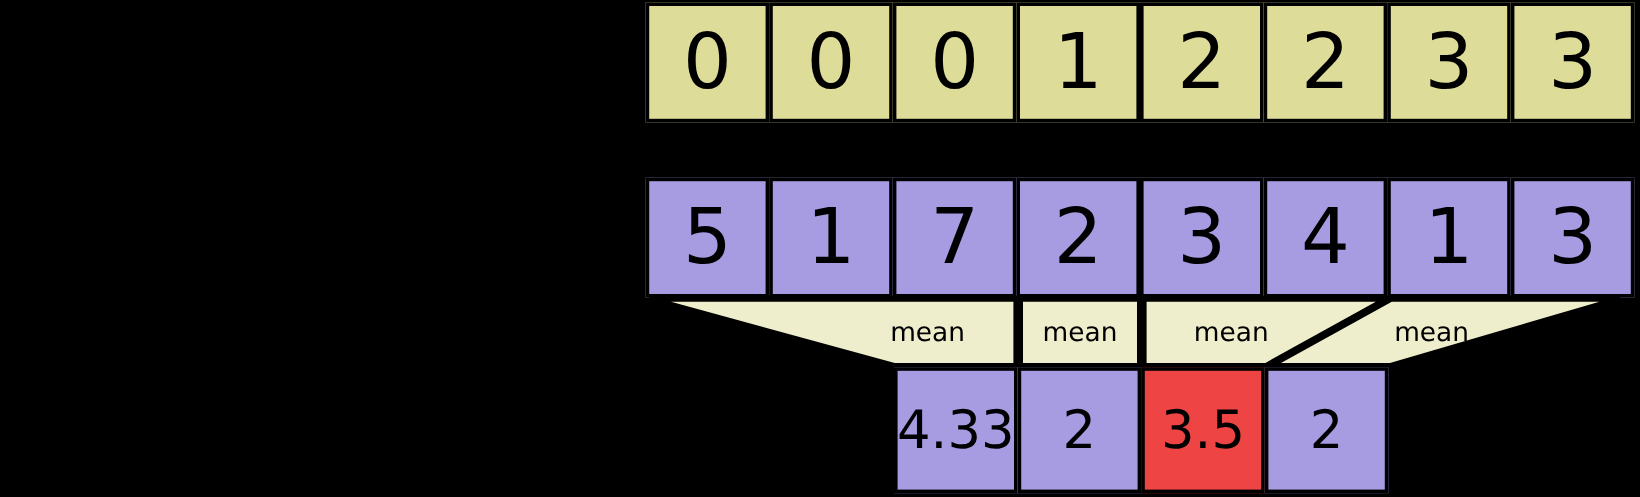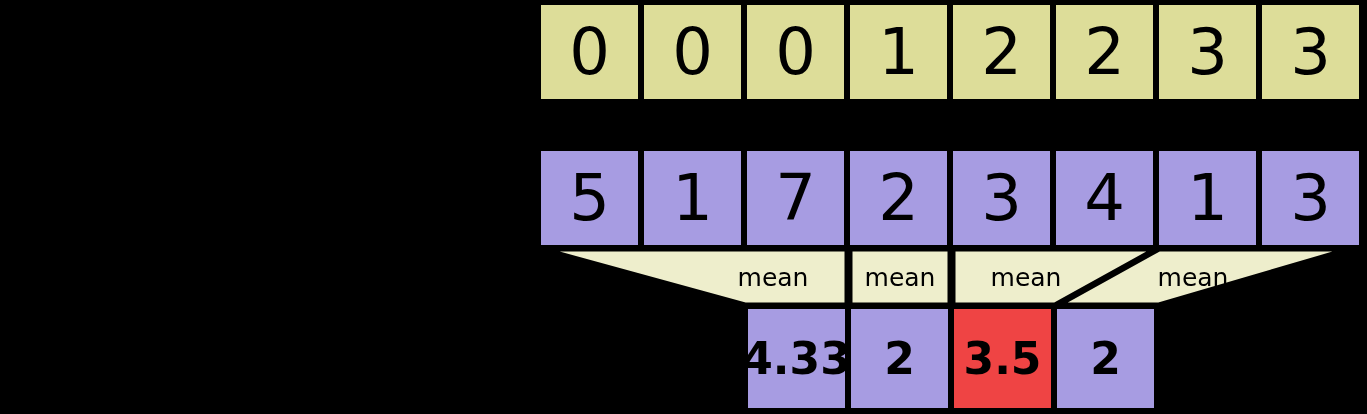--- a/index.html
+++ b/index.html
@@ -34,21 +34,20 @@
     user-select: none;
   }
 
   .row-index .cell,
   .row-values .cell {
     font-size: 64px;
   }
 
   .row-result .cell {
     font-size: 44px;
-    font-weight: bold;
   }
 
   
   .funnel {
     position: absolute;
     box-sizing: border-box;
   }
   .funnel-shape {
     position: absolute;
     left: 0;
@@ -56,21 +55,21 @@
     width: 100%;
     height: 100%;
   }
   .funnel-label {
     position: absolute;
     top: 0;
     height: 100%;
     display: flex;
     align-items: center;
     justify-content: center;
-    font-size: 25px;
+    font-size: 22px;
     color: #000000;
     user-select: none;
     white-space: nowrap;
   }
 </style>
 </head>
 <body>
 
 <div id="stage">
 

